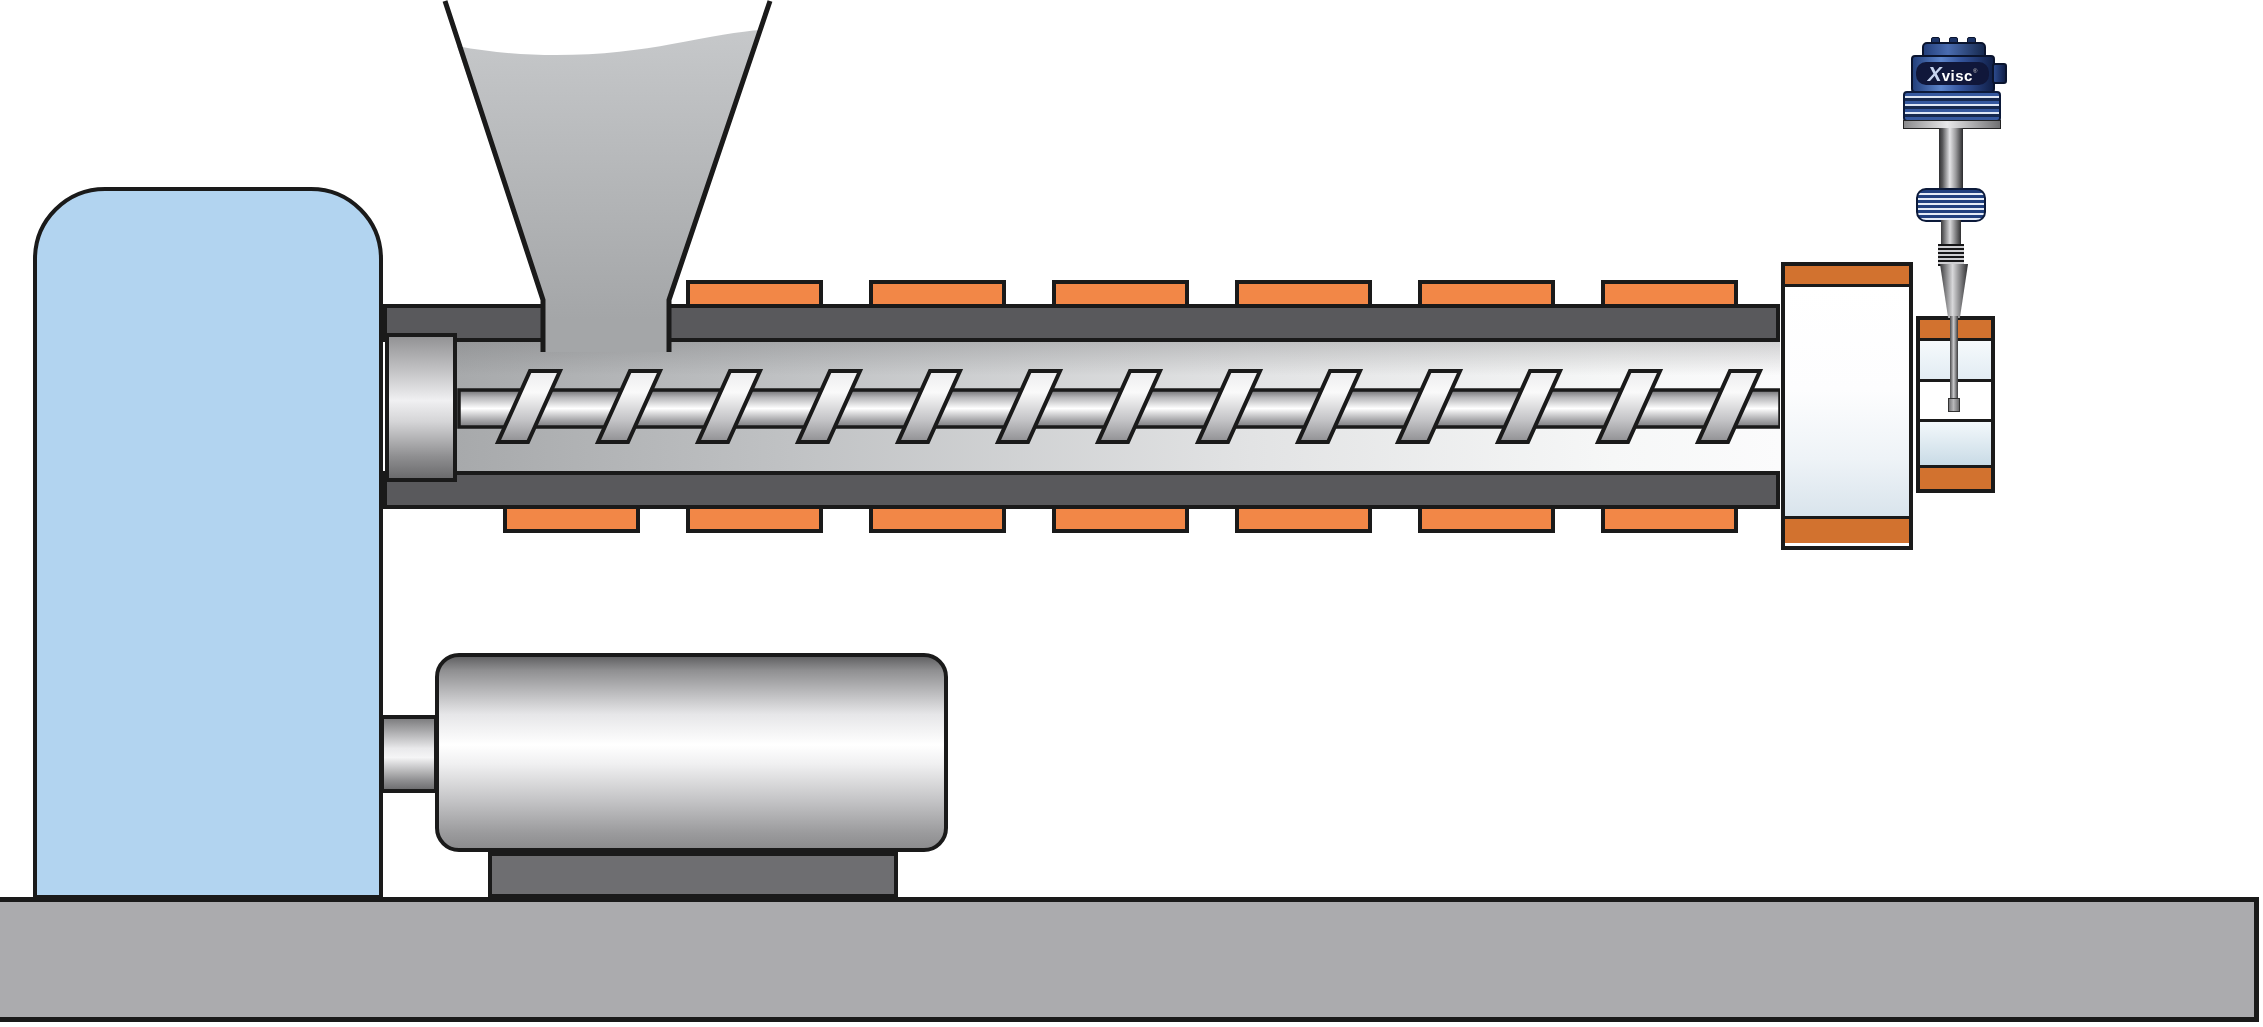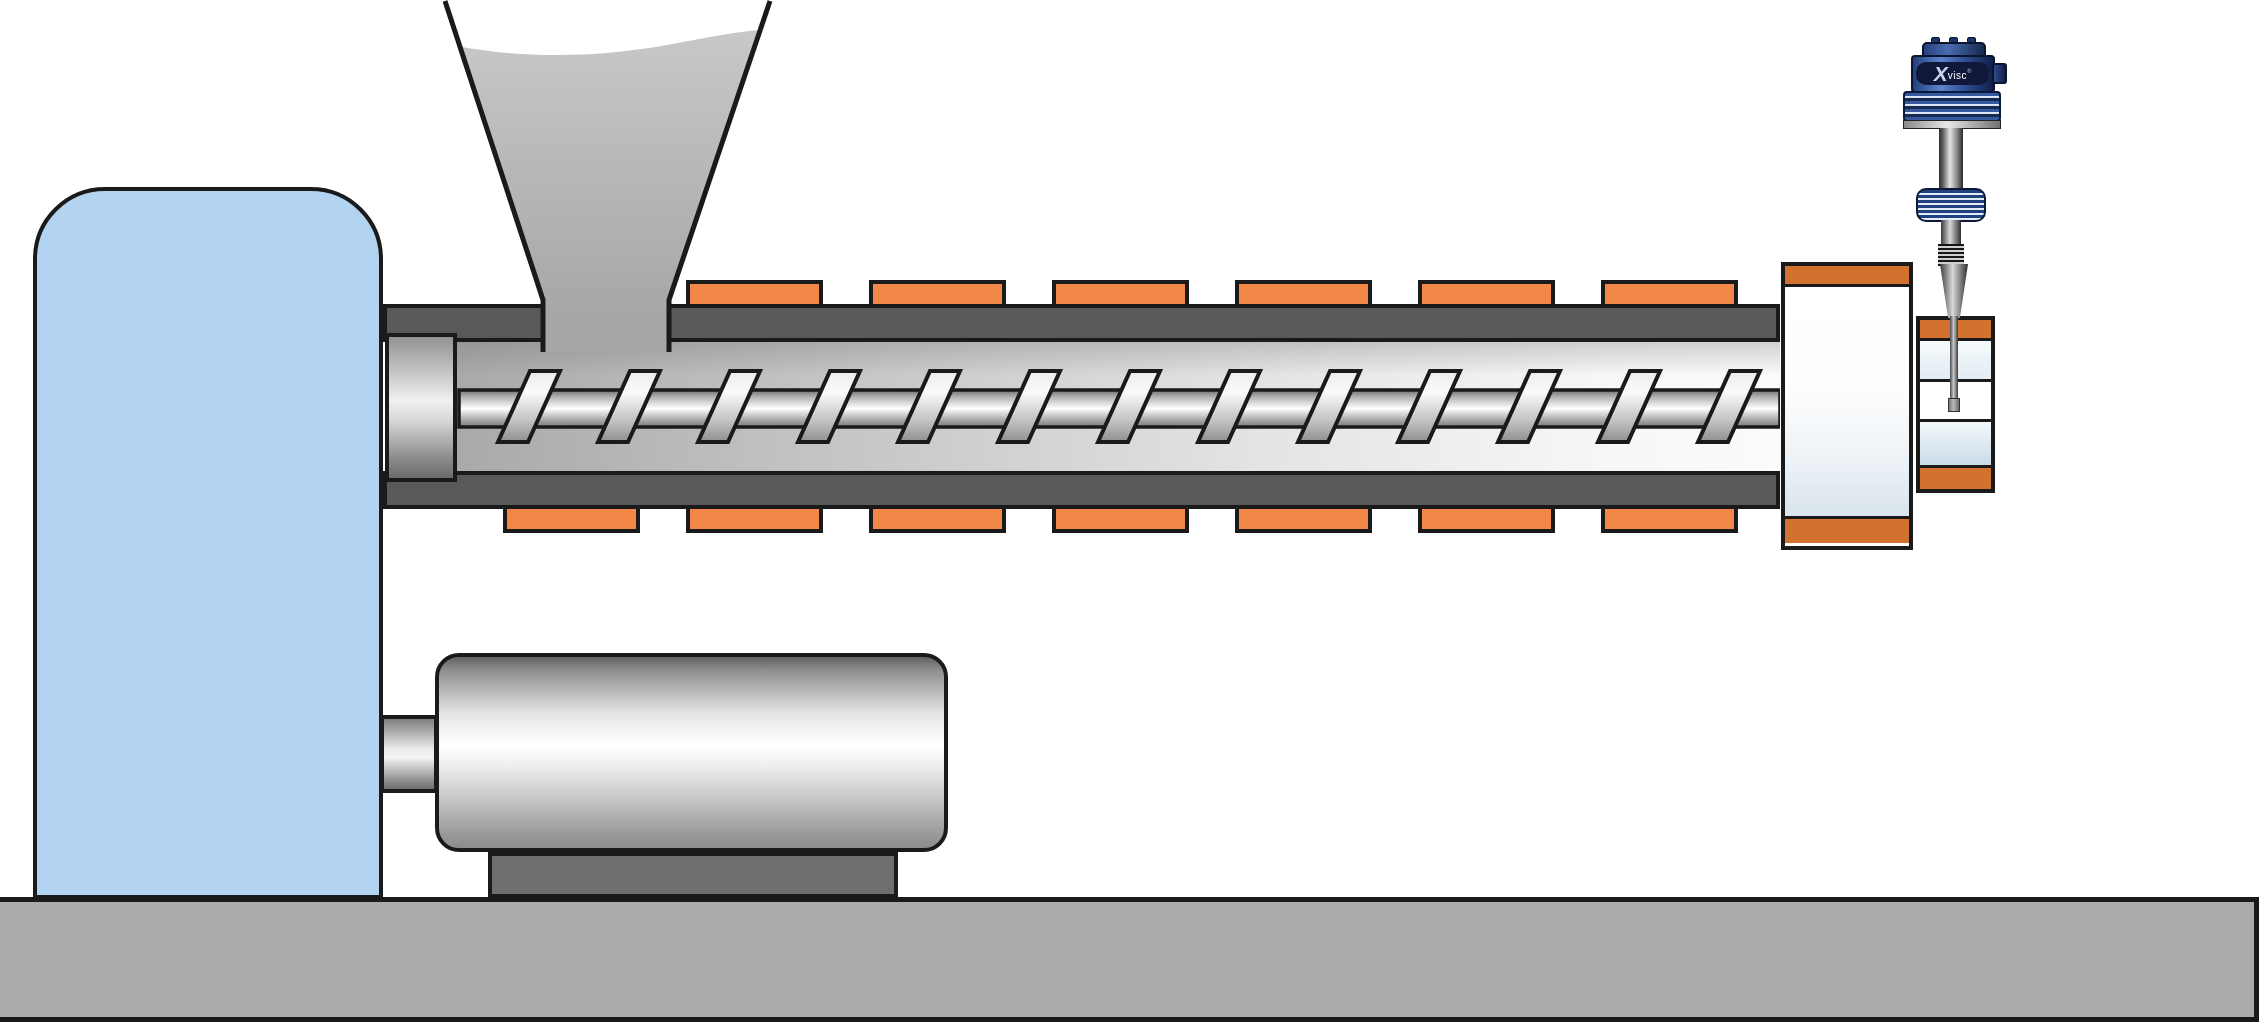--- a/index.html
+++ b/index.html
@@ -45,21 +45,21 @@
 
   
   .sens-bump{top:37px;width:9px;height:8px;background:#1c3366;border:1px solid #0a142e;border-radius:2px;}
   .sens-cap{left:1922px;top:42px;width:64px;height:15px;background:linear-gradient(90deg,#24407c,#4a6cb0 40%,#16294f);
            border:2px solid #0a142e;border-radius:5px 5px 0 0;}
   .sens-head{left:1911px;top:55px;width:84px;height:38px;border:2px solid #0a142e;border-radius:4px;
            background:linear-gradient(90deg,#23407c 0%,#5d85cc 35%,#34549c 60%,#101f48 100%);}
   .sens-label{left:1916px;top:62px;width:73px;height:23px;background:var(--sensor-navy);border-radius:10px;
            display:flex;align-items:center;justify-content:center;color:#fff;}
   .sens-label .lx{font-size:21px;font-weight:bold;font-style:italic;color:#c7d4ee;line-height:1;}
-  .sens-label .lv{font-size:10px;font-weight:normal;letter-spacing:.5px;color:#ffffff;margin-top:4px;}
+  .sens-label .lv{font-size:15px;font-weight:bold;letter-spacing:.5px;color:#ffffff;margin-top:4px;}
   .sens-label .lr{font-size:6px;color:#cccccc;margin-top:-6px;}
   .sens-conn{left:1992px;top:63px;width:15px;height:21px;background:linear-gradient(90deg,#2c4a8c,#101f48);
            border:2px solid #0a142e;border-radius:3px;}
   .sens-fins{left:1903px;top:91px;width:98px;height:31px;border:2px solid #0c1a3a;border-radius:4px;
            background:repeating-linear-gradient(180deg,#35589e 0 3px,#dde6f4 3px 5px,#16294f 5px 8px);}
   .sens-ring{left:1903px;top:120px;width:98px;height:9px;border:1px solid #222;
            background:linear-gradient(90deg,#8a8a8c,#e8e8ea 45%,#707072);}
   .sens-stem1{left:1939px;top:128px;width:24px;height:62px;
            background:linear-gradient(90deg,#2f2f31 0%,#5a5a5c 15%,#e4e4e6 45%,#9a9a9c 70%,#2a2a2c 100%);}
   .sens-collar{left:1916px;top:188px;width:70px;height:34px;border:2px solid #0c1a3a;border-radius:10px;

